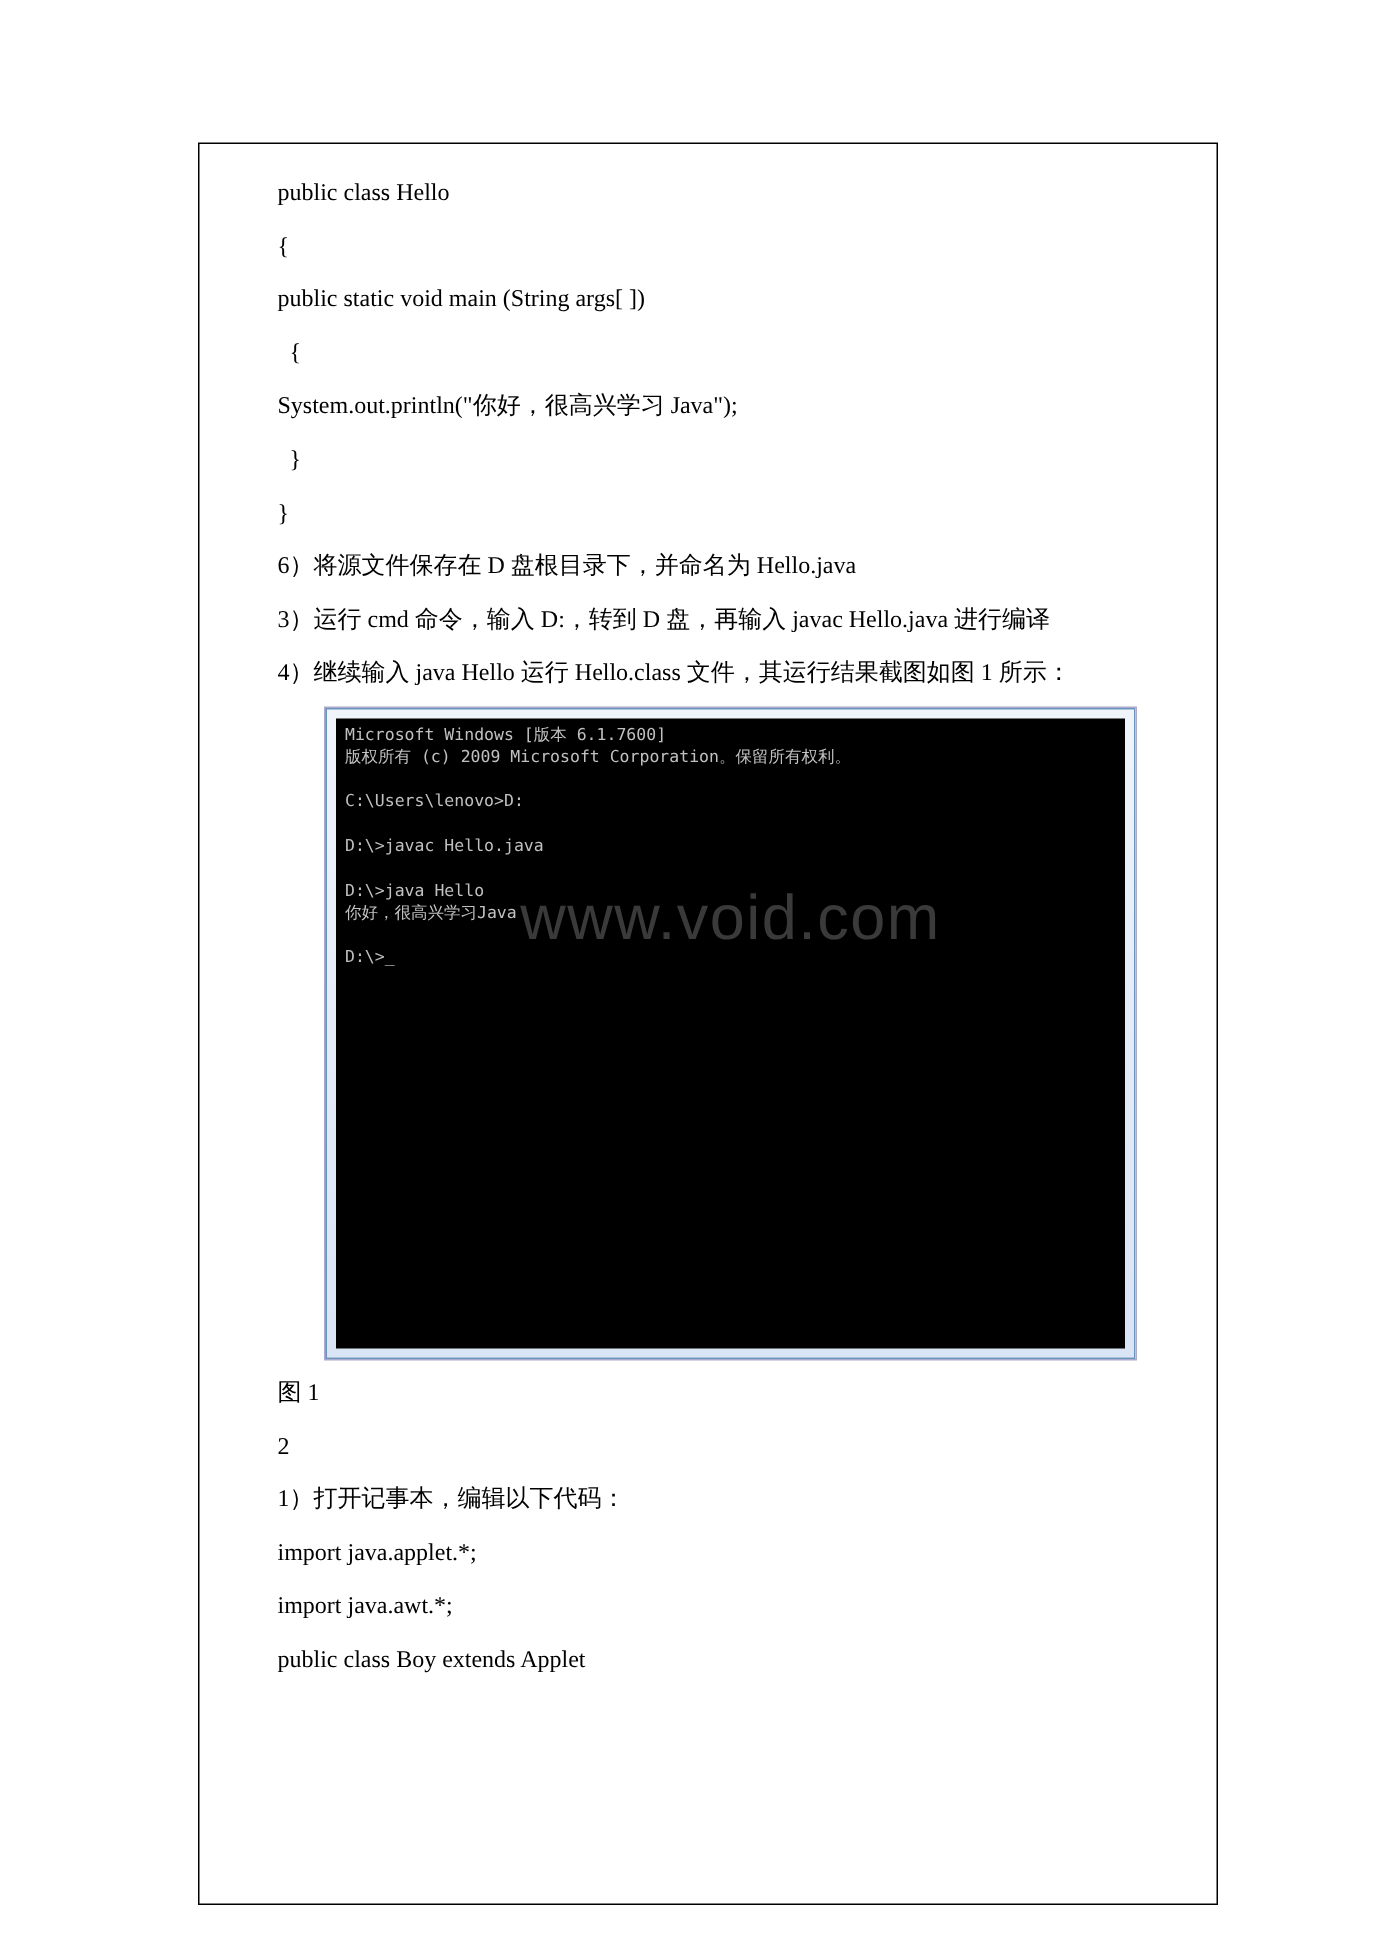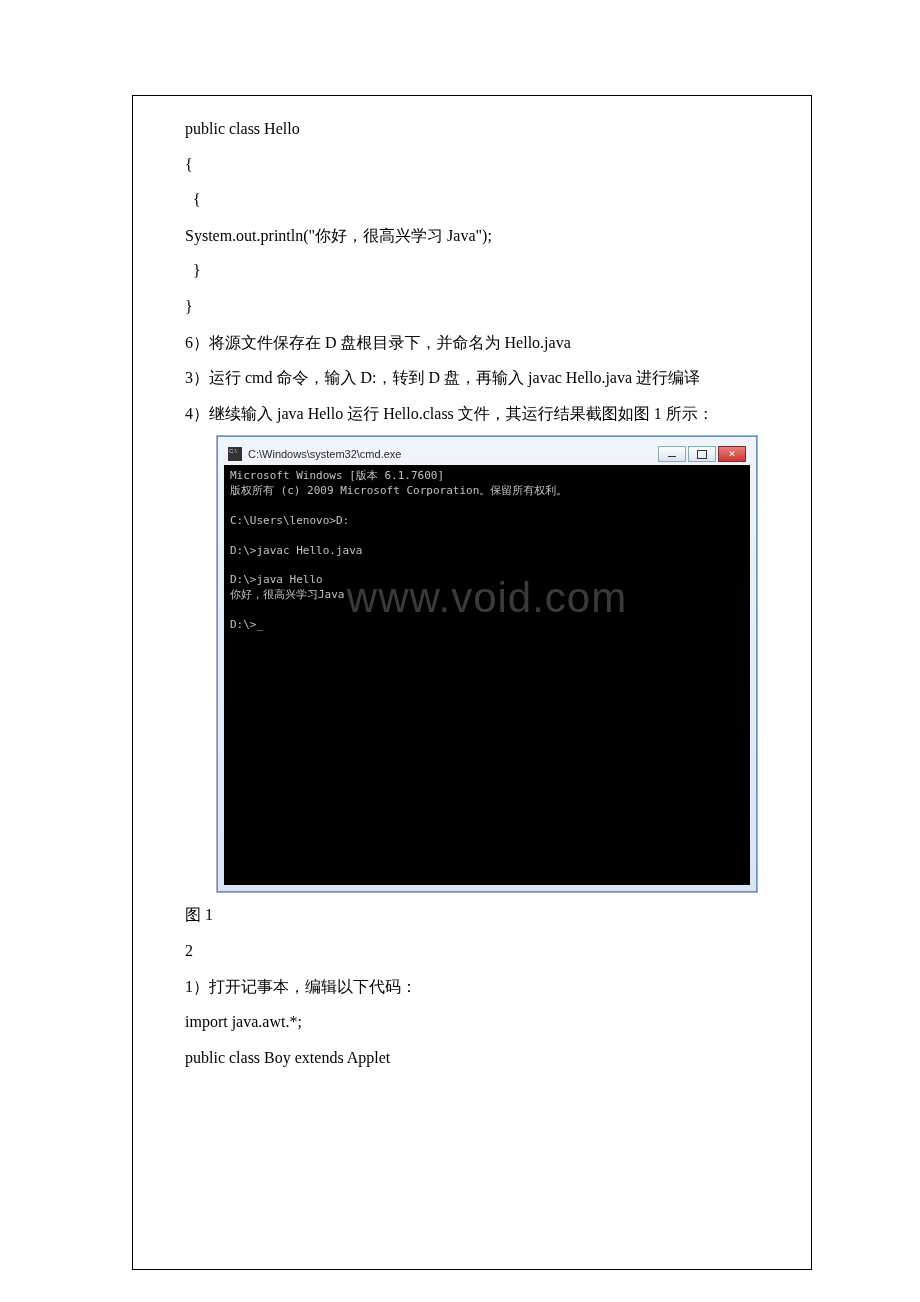--- a/index.html
+++ b/index.html
@@ -117,54 +117,49 @@
   }
   .terminal-outer { position: relative; width: 540px; }
 </style>
 </head>
 <body>
 
 <div class="page-frame">
 
   <div class="code-line">public class Hello</div>
   <div class="code-line">{</div>
+  <div class="code-line">public static void main (String args[ ])</div>
   <div class="code-line code-line-sub">{</div>
   <div class="code-line">System.out.println("你好，很高兴学习 Java");</div>
   <div class="code-line code-line-sub">}</div>
   <div class="code-line">}</div>
 
   <div class="para">6）将源文件保存在 D 盘根目录下，并命名为 Hello.java</div>
   <div class="para para-noindent" style="text-indent:2em;">3）运行 cmd 命令，输入 D:，转到 D 盘，再输入 javac Hello.java 进行编译</div>
   <div class="para para-noindent" style="text-indent:2em;">4）继续输入 java Hello 运行 Hello.class 文件，其运行结果截图如图 1 所示：</div>
 
   <div class="terminal-outer" style="margin-left:2em;">
     <div class="terminal-wrap">
-      <div class="titlebar">
-        <span class="titlebar-icon"></span>
-        <span class="titlebar-text">C:\Windows\system32\cmd.exe</span>
-        <span class="win-btn min"></span>
-        <span class="win-btn max"></span>
-        <span class="win-btn close-x"></span>
-      </div>
       <div class="terminal-body"><span>Microsoft Windows [版本 6.1.7600]</span>
 <span>版权所有 (c) 2009 Microsoft Corporation。保留所有权利。</span>
 <span></span>
 <span>C:\Users\lenovo&gt;D:</span>
 <span></span>
 <span>D:\&gt;javac Hello.java</span>
 <span></span>
 <span>D:\&gt;java Hello</span>
 <span>你好，很高兴学习Java</span>
 <span></span>
 <span>D:\&gt;_</span>
 <div class="watermark">www.void.com</div>
         
       </div>
     </div>
   </div>
 
   <div class="para">图 1</div>
   <div class="para">2</div>
   <div class="para">1）打开记事本，编辑以下代码：</div>
+  <div class="para">import java.applet.*;</div>
   <div class="para">import java.awt.*;</div>
   <div class="para">public class Boy extends Applet</div>
 
 </div>
 
 </body></html>

